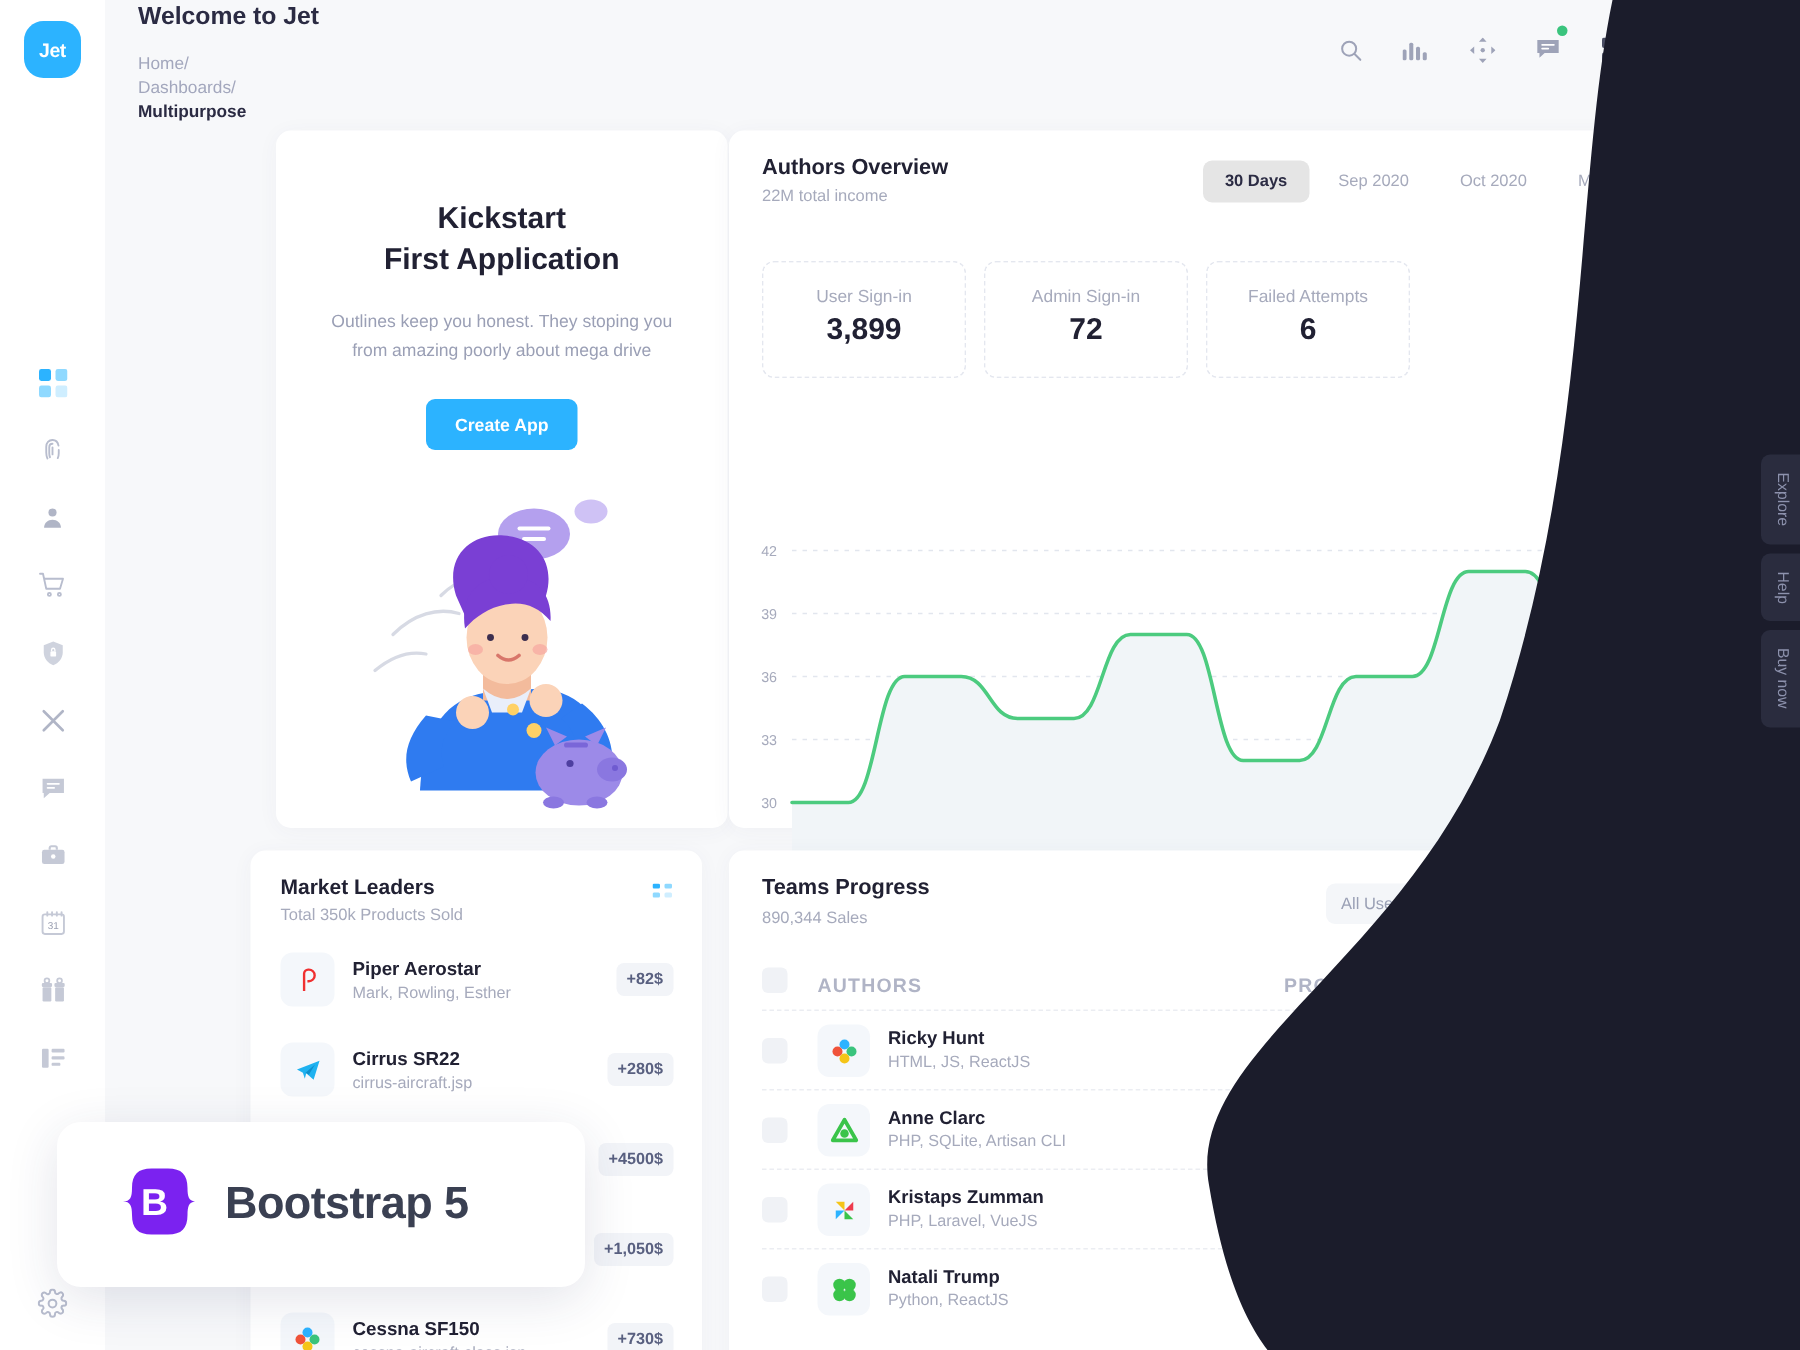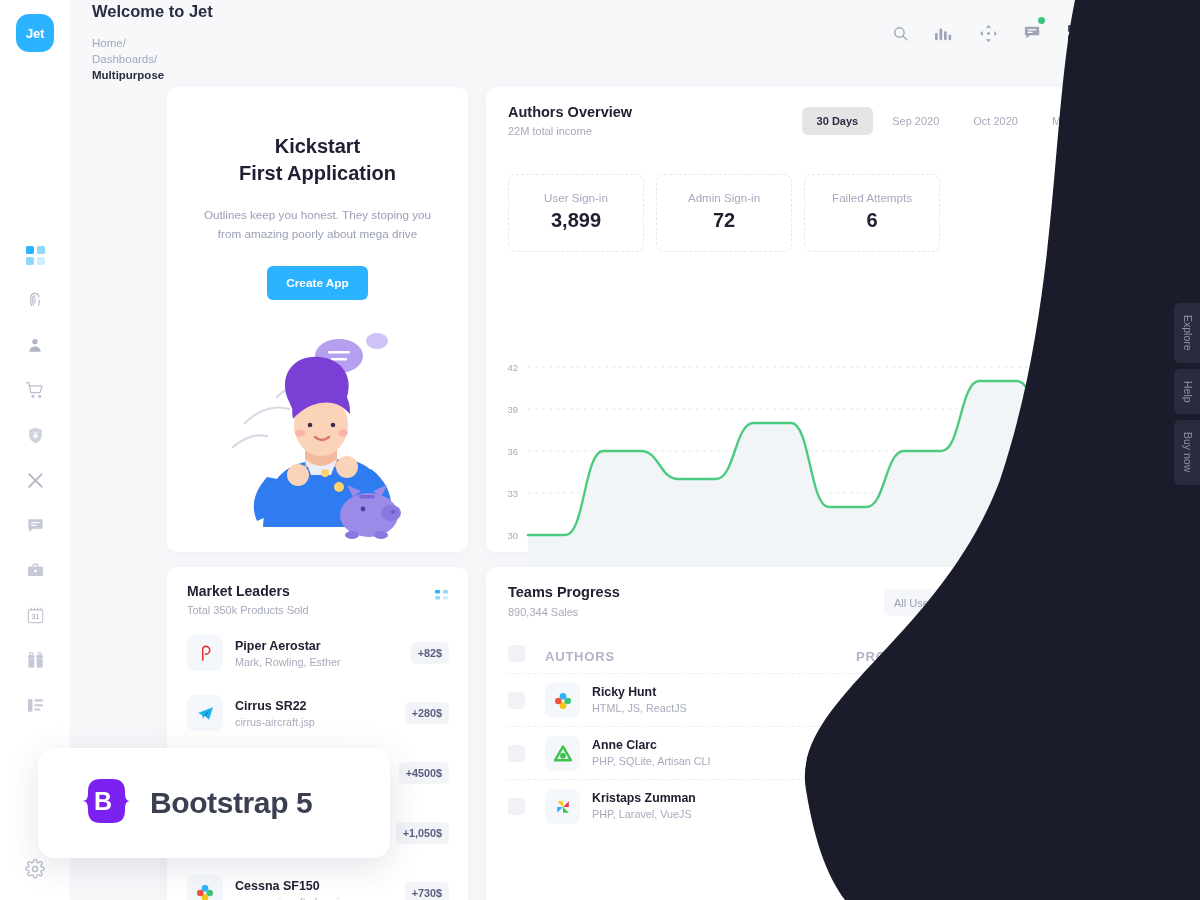--- a/index.html
+++ b/index.html
@@ -41,21 +41,21 @@
     border: 2px solid #fff; position: relative;
   }
 
   
   .dark-overlay { position: absolute; left: 0; top: 0; width: 1200px; height: 900px; pointer-events: none; z-index: 4; }
 
   
   .card { position: absolute; background: #fff; border-radius: 10px; box-shadow: 0 2px 14px rgba(60,70,110,.045); }
 
   
-  .c-kick { left: 167px; top: 87px; width: 301px; height: 465px; }
+  .c-kick { left: 184px; top: 87px; width: 301px; height: 465px; }
   .kick-h { text-align: center; margin-top: 46px; font-size: 20px; font-weight: bold; color: #212133; line-height: 1.36; }
   .kick-p { text-align: center; margin-top: 19px; font-size: 11.7px; color: #9a9fb5; line-height: 1.62; padding: 0 34px; }
   .kick-btn {
     display: block; margin: 22px auto 0; background: #2cb3ff; color: #fff; border: 0;
     font-size: 11.8px; font-weight: bold; padding: 10px 19px; border-radius: 6px; cursor: pointer;
     font-family: "Liberation Sans", sans-serif;
   }
   .kick-art { position: absolute; left: 0; bottom: 10px; width: 301px; height: 215px; }
 
   
@@ -554,20 +554,39 @@
       <div class="tp-nm">Kristaps Zumman</div>
       <div class="tp-sk">PHP, Laravel, VueJS</div>
       <div class="tp-pc">47%</div>
       <div class="tp-bar" style="background: rgba(255, 255, 255, 0.1); opacity: 1; filter: none; position: absolute;">
           <div style="position: absolute; inset: 0px; border-radius: 3px; background: rgba(255, 255, 255, 0.12);"></div>
           <div style="position: absolute; left: 0px; top: 0px; height: 4px; border-radius: 3px; width: 47%; background: rgb(246, 70, 106);"></div>
         </div>
       <div class="tp-btn" style="background: rgb(48, 50, 74); color: rgb(168, 173, 196);">View</div>
     </div>
 
+    <div class="tp-row" style="top:265px">
+      <div class="cbx" style="position:absolute;left:0;top:18px"></div>
+      <div class="tp-av">
+        <svg width="20" height="20" viewBox="0 0 24 24" fill="#3ac44a">
+            <circle cx="8" cy="8" r="5"></circle>
+            <circle cx="16" cy="8" r="5"></circle>
+            <circle cx="8" cy="16" r="5"></circle>
+            <circle cx="16" cy="16" r="5"></circle>
+          </svg>
+      </div>
+      <div class="tp-nm">Natali Trump</div>
+      <div class="tp-sk">Python, ReactJS</div>
+      <div class="tp-pc">71%</div>
+      <div class="tp-bar" style="background: rgba(255, 255, 255, 0.1); opacity: 1; filter: none; position: absolute;">
+          <div style="position: absolute; inset: 0px; border-radius: 3px; background: rgba(255, 255, 255, 0.12);"></div>
+          <div style="position: absolute; left: 0px; top: 0px; height: 4px; border-radius: 3px; width: 71%; background: rgb(139, 63, 245);"></div>
+        </div>
+      <div class="tp-btn" style="background: rgb(48, 50, 74); color: rgb(168, 173, 196);">View</div>
+    </div>
   </div>
 
   <svg class="dark-overlay" viewBox="0 0 1200 900" preserveAspectRatio="none">
     <path d="M1075 0 C 1050 120, 1060 300, 1000 480 C 940 640, 790 700, 806 790 C 816 850, 830 880, 845 900 L 1200 900 L 1200 0 Z" fill="#1b1c2b"></path>
   </svg>
 
   <div class="vtabs">
     <div class="vtab">Explore</div>
     <div class="vtab">Help</div>
     <div class="vtab">Buy now</div>

